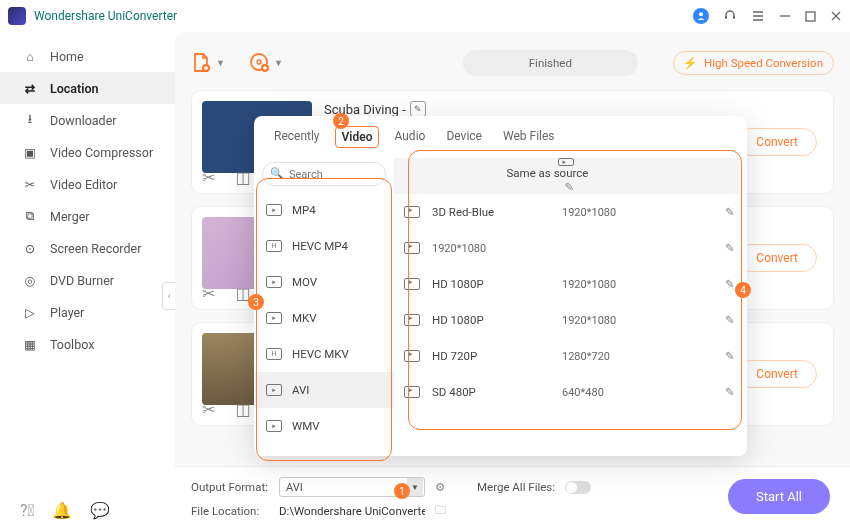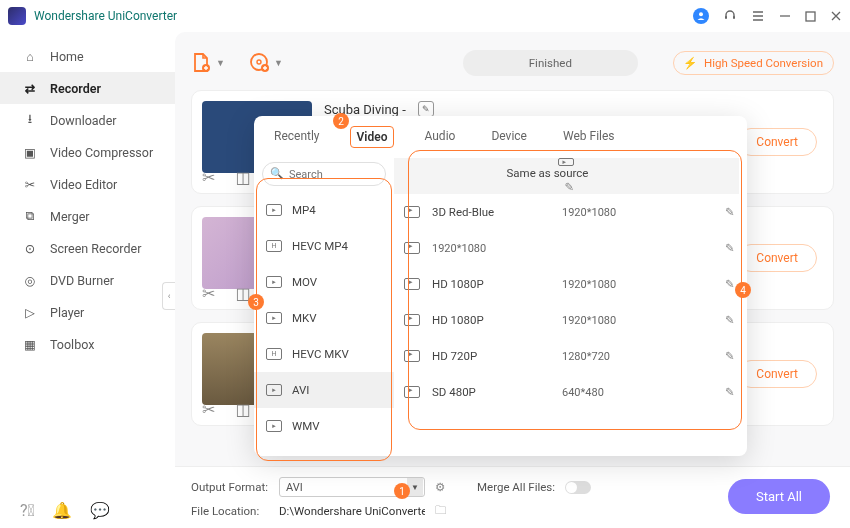--- a/index.html
+++ b/index.html
@@ -33,26 +33,26 @@
   .hsc { margin-left:auto; display:flex; align-items:center; gap:6px; color:#ff7a30; font-size:11.5px; border:1px solid #ffd0b0; padding:4px 10px; border-radius:14px; cursor:pointer;}
   
   .cards { margin-top:6px; display:flex; flex-direction:column; gap:12px;}
   .card { background:#fff; border:1px solid #eee; border-radius:10px; height:104px; display:flex; position:relative;}
   .thumb { width:110px; height:72px; margin:10px; background:#2a4a7a; border-radius:4px; position:relative; overflow:hidden;}
   .thumb.t2 { background: linear-gradient(135deg,#d4b5d4,#b896c9);}
   .thumb.t3 { background: linear-gradient(180deg,#9a8560,#6a5a40);}
   .card .under-thumb { position:absolute; left:10px; bottom:6px; display:flex; gap:20px; color:#888;}
   .card .convert-btn { position:absolute; right:16px; top:50%; transform:translateY(-50%); border:1px solid #ffd0b0; color:#ff7a30; background:#fff; padding:6px 18px; border-radius:16px; font-size:12px; cursor:pointer;}
   
-  .title-row { position:absolute; left:132px; top:10px; display:flex; align-items:center; gap:12px; font-size:13px; color:#333;}
+  .title-row { position:absolute; left:132px; top:10px; display:flex; align-items:center; gap:4px; font-size:13px; color:#333;}
   .pencil-box { width:16px; height:16px; border:1px solid #999; border-radius:3px; display:flex; align-items:center; justify-content:center; font-size:9px; color:#666;}
   
   
   .dropdown { position:absolute; left:254px; top:116px; width:493px; background:#fff; border-radius:8px; box-shadow:0 6px 30px rgba(0,0,0,.15); z-index:50; padding-bottom:8px;}
-  .dd-tabs { display:flex; gap:24px; padding:10px 14px 6px; font-size:12px; color:#666;}
+  .dd-tabs { display:flex; gap:9px; padding:10px 14px 6px; font-size:12px; color:#666;}
   .dd-tabs span { cursor:pointer; padding:3px 6px;}
   .dd-tabs span.active { border:1.5px solid #ff7a30; color:#333; font-weight:600; border-radius:4px;}
   
   .dd-body { display:flex; }
   .dd-left { width:140px; padding:4px 0; position:relative;}
   .search-wrap { margin:4px 8px 6px; position:relative;}
   .search-wrap input { width:100%; height:24px; border:1px solid #e0e0e0; border-radius:12px; padding:0 8px 0 26px; font-size:11px; outline:none;}
   .search-wrap .sicon { position:absolute; left:8px; top:5px; color:#aaa; font-size:11px;}
   .fmt-item { display:flex; align-items:center; height:36px; padding-left:12px; font-size:11.5px; color:#444; cursor:pointer; gap:10px;}
   .fmt-item.sel { background:#f0f0f0;}
@@ -136,21 +136,21 @@
 
 <div class="main">
 
   <div class="sidebar">
     <div class="sidebar-item">
         <span class="si-icon">⌂</span>
         <span>Home</span>
       </div>
     <div class="sidebar-item active">
         <span class="si-icon">⇄</span>
-        <span>Recorder</span>
+        <span>Location</span>
       </div>
     <div class="sidebar-item">
         <span class="si-icon">⭳</span>
         <span>Downloader</span>
       </div>
     <div class="sidebar-item">
         <span class="si-icon">▣</span>
         <span>Video Compressor</span>
       </div>
     <div class="sidebar-item">

